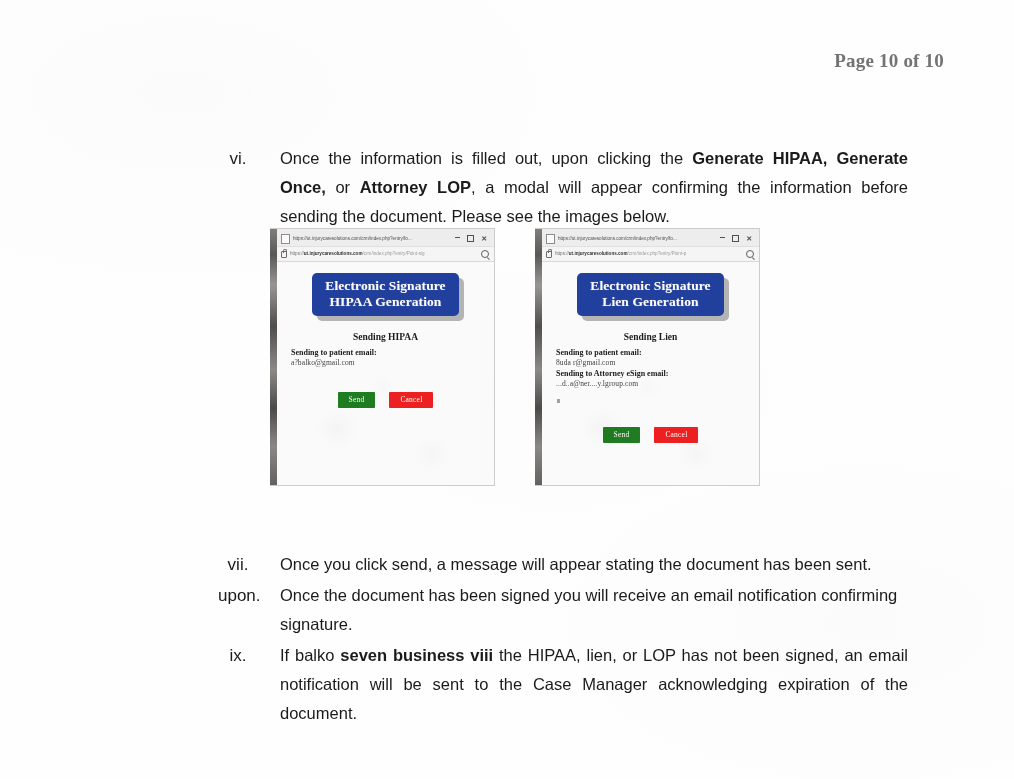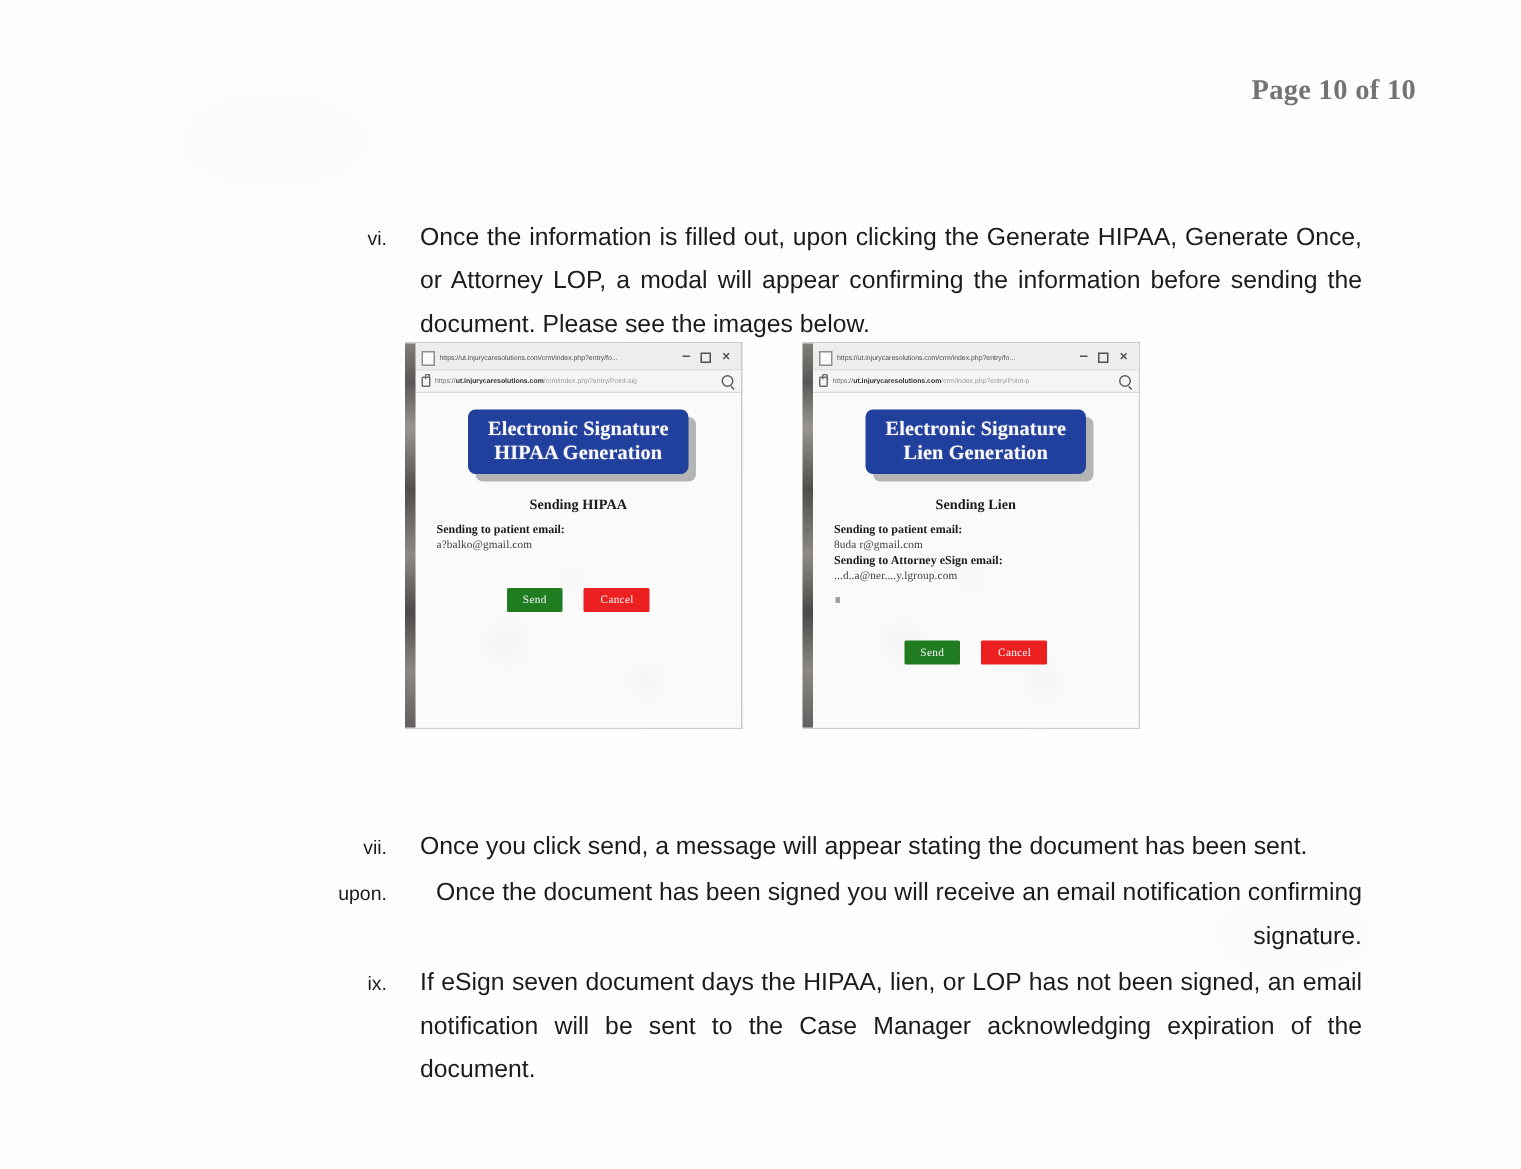--- a/index.html
+++ b/index.html
@@ -40,39 +40,39 @@
     width: 690px;
   }
   .list-item {
     display: flex;
     align-items: flex-start;
     margin-bottom: 2px;
   }
   .item-marker {
     width: 62px;
     flex: 0 0 62px;
-    text-align: right;
+    text-align: center;
     padding-right: 22px;
     box-sizing: border-box;
-    font-size: 13px;
+    font-size: 17px;
     line-height: 29px;
     color: #1b1b1b;
   }
   .item-body {
     flex: 1;
     font-size: 16.5px;
     line-height: 29px;
     text-align: justify;
     text-justify: inter-word;
     color: #1b1b1b;
   }
   .item-body.no-justify {
-    text-align: right;
-  }
-  .item-body b { font-weight: normal; }
+    text-align: left;
+  }
+  .item-body b { font-weight: bold; }
 
   #item-vi-block { top: 144px; }
   #item-tail-block { top: 550px; }
 
   
   .figures {
     position: absolute;
     top: 228px;
     left: 270px;
     display: flex;
@@ -391,16 +391,16 @@
     <div class="item-body">Once you click send, a message will appear stating the document has been sent.</div>
   </div>
 
   <div class="list-item">
     <div class="item-marker">upon.</div>
     <div class="item-body no-justify">Once the document has been signed you will receive an email notification confirming signature.</div>
   </div>
 
   <div class="list-item">
     <div class="item-marker">ix.</div>
-    <div class="item-body"><span>If eSign </span><b>seven document days</b><span> the HIPAA, lien, or LOP has not been signed, an email notification will be sent to the Case Manager acknowledging expiration of the document.</span></div>
+    <div class="item-body"><span>If balko </span><b>seven business viii</b><span> the HIPAA, lien, or LOP has not been signed, an email notification will be sent to the Case Manager acknowledging expiration of the document.</span></div>
   </div>
 
 </div>
 
 </body></html>

